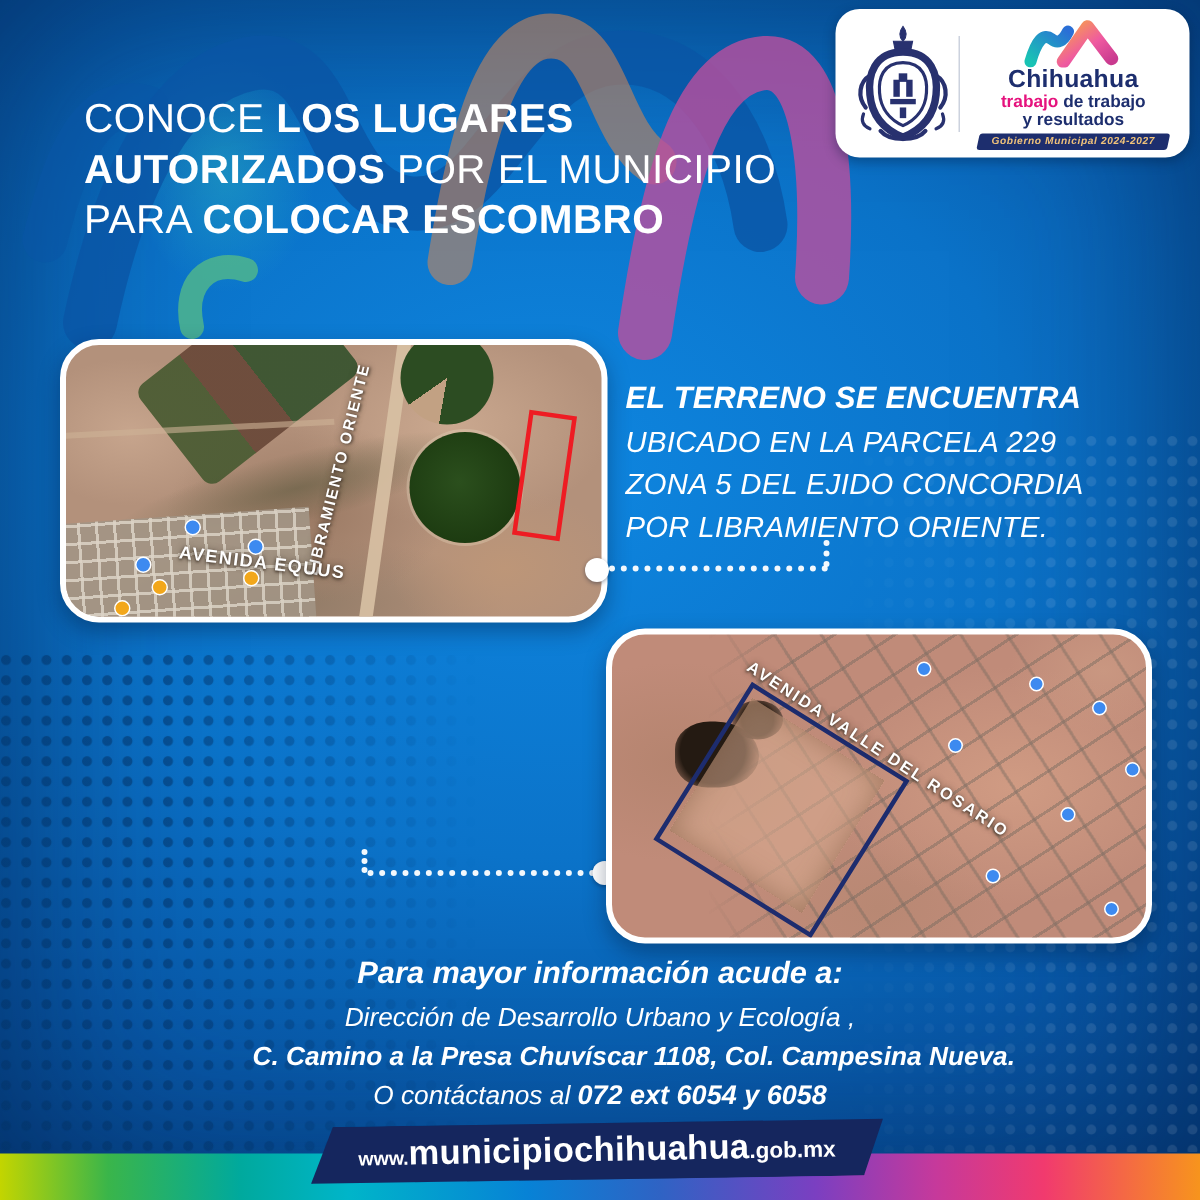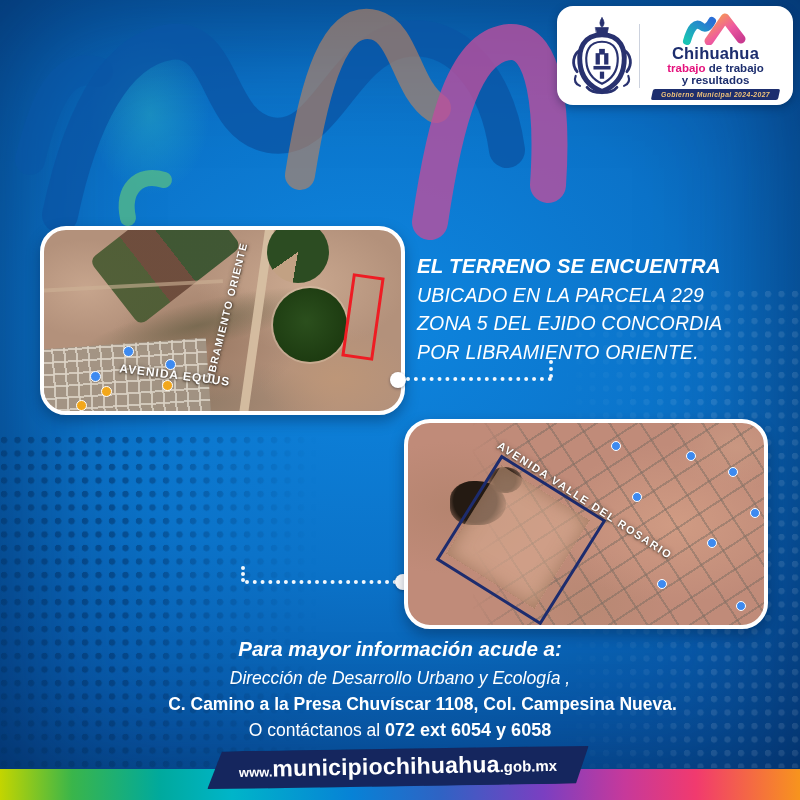--- a/index.html
+++ b/index.html
@@ -103,22 +103,22 @@
   .conn-v{border-left:4px dotted rgba(255,255,255,.95);}
   
   .desc{color:#fff;font-style:italic;font-size:19.5px;line-height:28.5px;letter-spacing:.2px;}
   .desc .lead{font-weight:700;font-size:20.5px;}
   .desc1{left:417px;top:252px;width:345px;text-align:left;}
   .desc2{left:28px;top:461px;width:360px;text-align:right;}
   
   .footer{left:0;top:637px;width:800px;text-align:center;color:#fff;}
   .f1{font-size:20.5px;font-weight:800;margin-bottom:7px;font-style:italic;}
   .f2{font-size:17.5px;font-style:italic;margin-bottom:5px;}
-  .f3{font-size:17.5px;font-weight:800;margin-bottom:5px;padding-left:45px;}
-  .f4{font-size:17.5px;}
+  .f3{font-size:17.5px;font-weight:800;font-style:italic;margin-bottom:5px;padding-left:45px;}
+  .f4{font-size:17.5px;font-style:italic;}
   .f4 b{font-weight:800;font-size:18px;}
   
   .stripe{left:0;top:769px;width:800px;height:31px;
     background:linear-gradient(90deg,#c3d500 0%,#3ab54a 9%,#00a99d 20%,#00b5c9 29%,#0782d6 44%,#2f63c4 55%,#7b3fc1 68%,#c6399b 78%,#f13a6e 87%,#f7941d 100%);}
   .url-banner{left:207px;top:748px;width:382px;height:39px;background:#15265e;
     transform:rotate(-1.1deg);clip-path:polygon(4% 0, 100% 4%, 96.5% 100%, 0 96%);
     display:flex;align-items:baseline;justify-content:center;color:#fff;
     box-shadow:0 3px 8px rgba(2,20,50,.4);padding-top:5px;box-sizing:border-box;}
   .url-banner .sm{font-size:13px;font-weight:800;}
   .url-banner .lg{font-size:23px;font-weight:800;letter-spacing:.2px;}
@@ -187,20 +187,25 @@
         <path d="M8,30 Q14,9 22,15 Q28,20 33,10" fill="none" stroke="url(#gTB)" stroke-width="8" stroke-linecap="round" stroke-linejoin="round"></path>
         <path d="M30,30 L46,7 L62,28" fill="none" stroke="url(#gOP)" stroke-width="9" stroke-linecap="round" stroke-linejoin="round"></path>
       </svg>
       <div class="brand-title">Chihuahua</div>
       <div class="brand-sub"><span class="accent">trabajo</span><span> de trabajo</span></div>
       <div class="brand-sub">y resultados</div>
       <div class="brand-ribbon"><span>Gobierno Municipal 2024-2027</span></div>
     </div>
   </div>
 
+  <div class="abs headline">
+    <div><span class="hl-reg">CONOCE </span><span class="hl-bold">LOS LUGARES</span></div>
+    <div><span class="hl-bold">AUTORIZADOS </span><span class="hl-reg">POR EL MUNICIPIO</span></div>
+    <div><span class="hl-reg">PARA </span><span class="hl-bold">COLOCAR ESCOMBRO</span></div>
+  </div>
 
   <div class="abs map map1">
     <div class="abs m1-field"></div>
     <div class="abs m1-scrub"></div>
     <div class="abs m1-road"></div>
     <div class="abs m1-road2"></div>
     <div class="abs m1-circle1"></div>
     <div class="abs m1-circle2"></div>
     <div class="abs m1-grid"></div>
     <div class="abs m1-redrect"></div>

